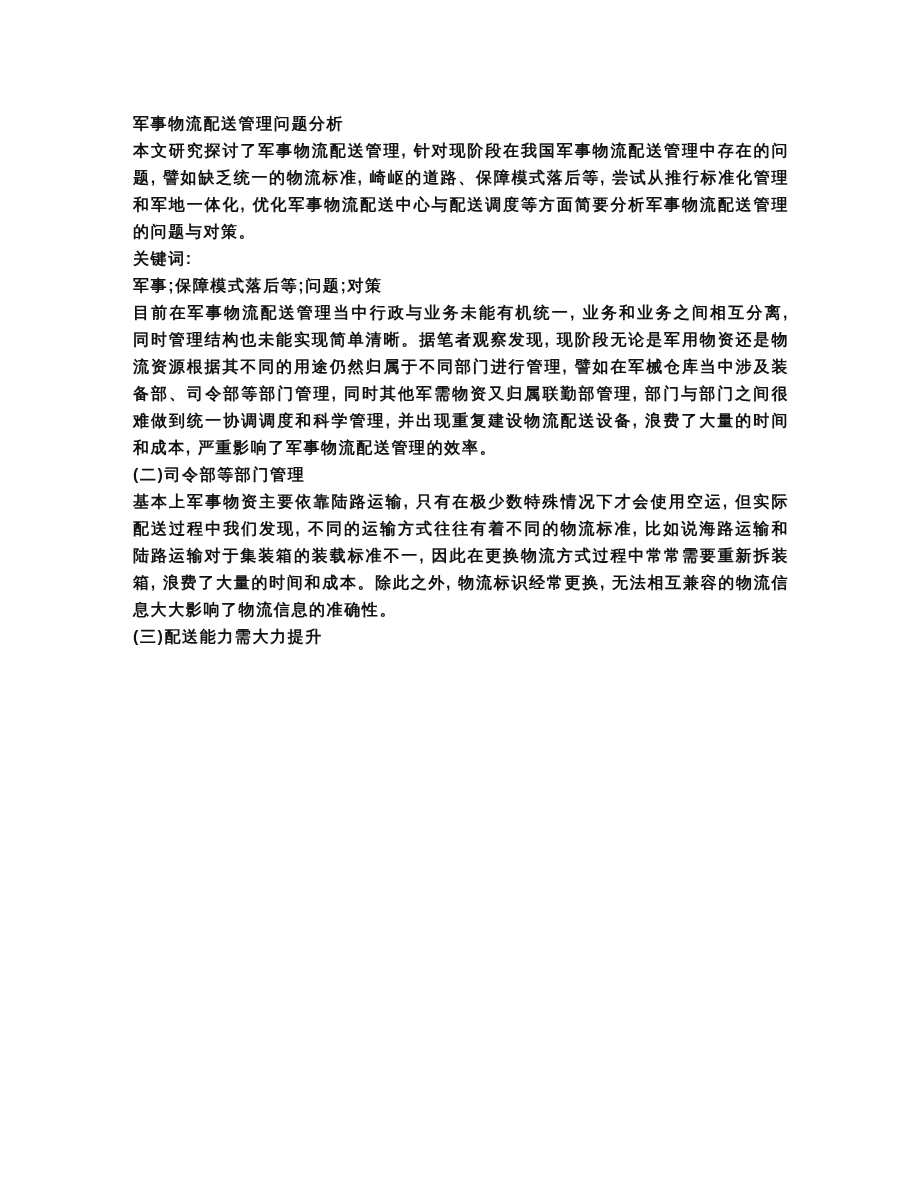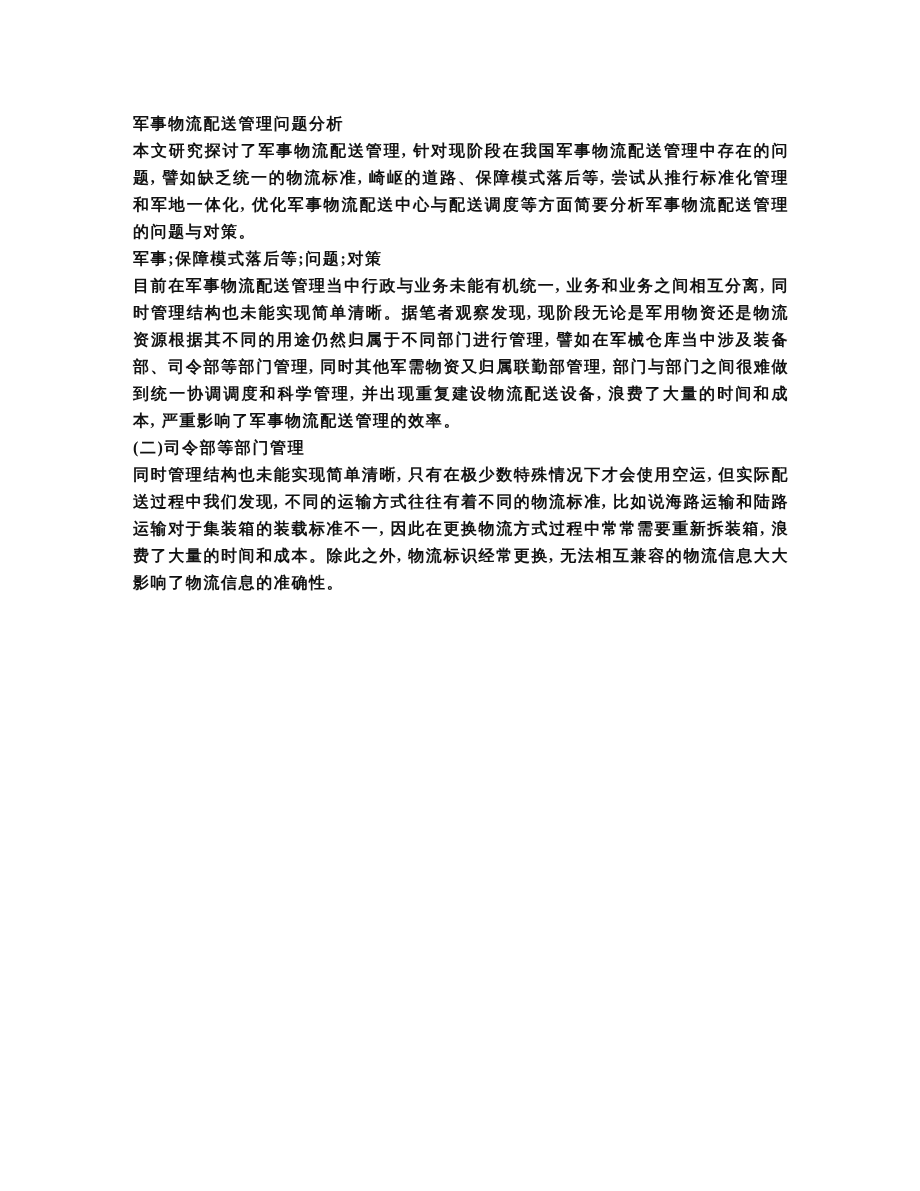--- a/index.html
+++ b/index.html
@@ -7,21 +7,21 @@
     padding: 0;
     background: #ffffff;
   }
   .page {
     position: relative;
     box-sizing: border-box;
     width: 892px;
     height: 1191px;
     background: #ffffff;
     padding: 110px 103px 0 133px;
-    font-family: Liberation Serif, serif;
+    font-family: Liberation Sans, sans-serif;
     color: #121212;
     overflow: hidden;
   }
   .page p {
     margin: 0;
     font-size: 16px;
     line-height: 27px;
     letter-spacing: 1.6px;
     font-weight: 600;
     text-align: justify;
@@ -45,26 +45,28 @@
 </head>
 <body>
 
 <div class="page">
 
   <p class="doc-title sp-a">军事物流配送管理问题分析</p>
 
 
   <p class="body-text sp-c">本文研究探讨了军事物流配送管理, 针对现阶段在我国军事物流配送管理中存在的问题, 譬如缺乏统一的物流标准, 崎岖的道路、保障模式落后等, 尝试从推行标准化管理和军地一体化, 优化军事物流配送中心与配送调度等方面简要分析军事物流配送管理的问题与对策。</p>
 
+  <p class="label sp-b">关键词:</p>
 
   <p class="body-text sp-d">军事;保障模式落后等;问题;对策</p>
 
 
 
   <p class="body-text sp-f">目前在军事物流配送管理当中行政与业务未能有机统一, 业务和业务之间相互分离, 同时管理结构也未能实现简单清晰。据笔者观察发现, 现阶段无论是军用物资还是物流资源根据其不同的用途仍然归属于不同部门进行管理, 譬如在军械仓库当中涉及装备部、司令部等部门管理, 同时其他军需物资又归属联勤部管理, 部门与部门之间很难做到统一协调调度和科学管理, 并出现重复建设物流配送设备, 浪费了大量的时间和成本, 严重影响了军事物流配送管理的效率。</p>
 
   <p class="sub-heading sp-g">(二)司令部等部门管理</p>
 
-  <p class="body-text sp-f">同时管理结构也未能实现简单清晰, 只有在极少数特殊情况下才会使用空运, 但实际配送过程中我们发现, 不同的运输方式往往有着不同的物流标准, 比如说海路运输和陆路运输对于集装箱的装载标准不一, 因此在更换物流方式过程中常常需要重新拆装箱, 浪费了大量的时间和成本。除此之外, 物流标识经常更换, 无法相互兼容的物流信息大大影响了物流信息的准确性。</p>
+  <p class="body-text sp-f">基本上军事物资主要依靠陆路运输, 只有在极少数特殊情况下才会使用空运, 但实际配送过程中我们发现, 不同的运输方式往往有着不同的物流标准, 比如说海路运输和陆路运输对于集装箱的装载标准不一, 因此在更换物流方式过程中常常需要重新拆装箱, 浪费了大量的时间和成本。除此之外, 物流标识经常更换, 无法相互兼容的物流信息大大影响了物流信息的准确性。</p>
 
+  <p class="sub-heading sp-h">(三)配送能力需大力提升</p>
 
 
 </div>
 
 </body></html>

